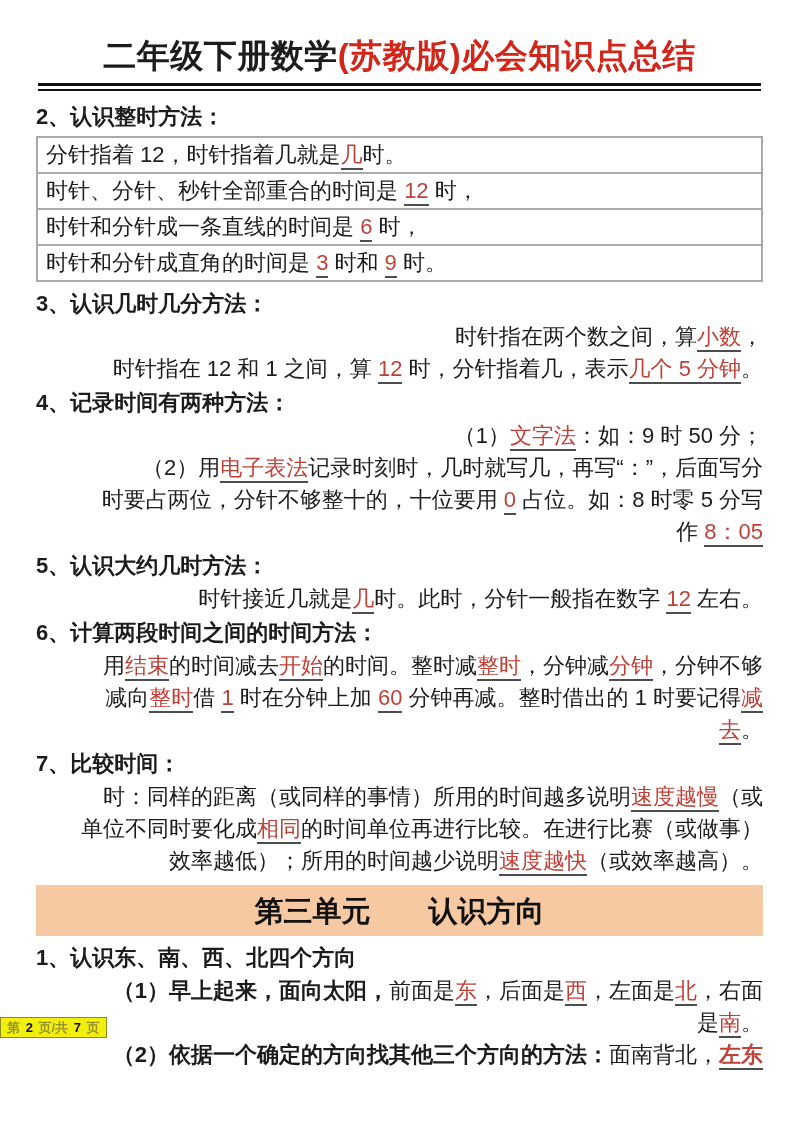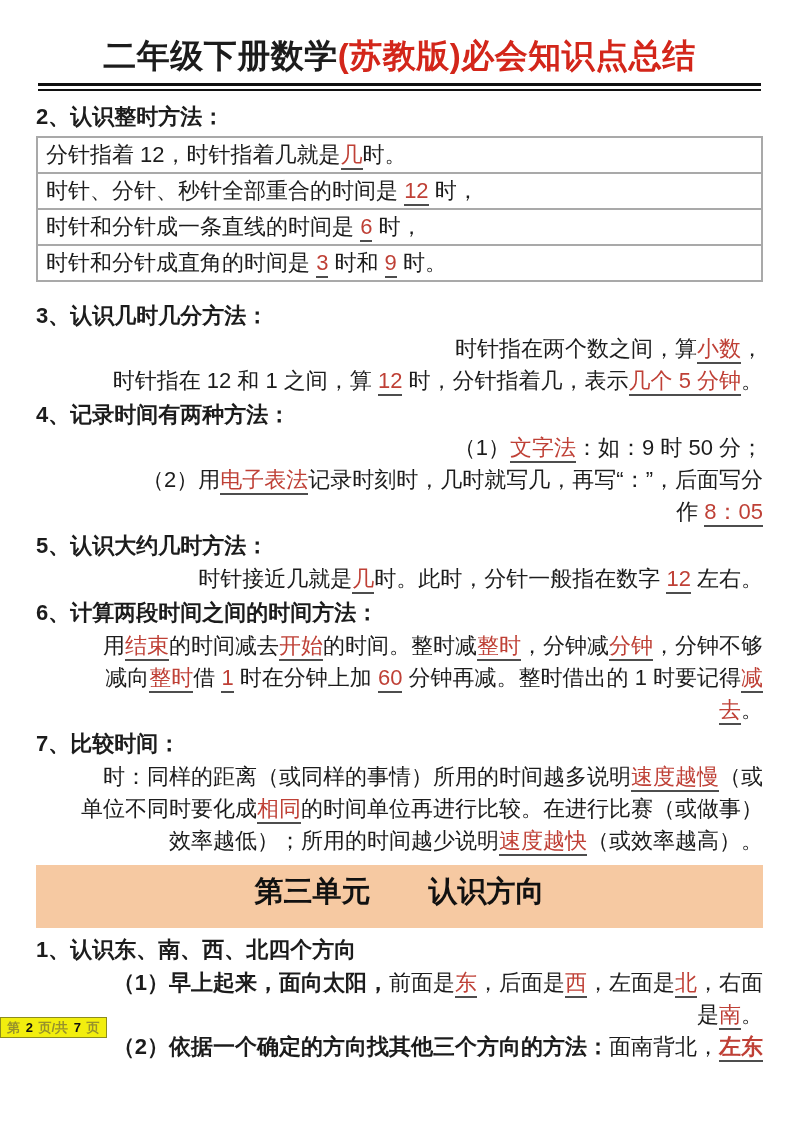--- a/index.html
+++ b/index.html
@@ -48,37 +48,37 @@
   .b{font-weight:bold;}
   .r{color:#bf4036;}
   .u{
     border-bottom:2px solid #4d4d4d;
     padding-bottom:1px;
   }
   
   table.ktable{
     border-collapse:collapse;
     width:100%;
-    margin:4px 0 18px 0;
+    margin:4px 0 6px 0;
     border-radius:24px;
   }
   table.ktable td{
     border:2px solid #a9a9a9;
     font-size:22px;
     height:32px;
     padding:1px 8px;
     font-weight:normal;
   }
   
   .banner{
     background:#f6c9a2;
     text-align:center;
     font-size:29px;
     font-weight:bold;
-    padding:7px 0 16px 0;
+    padding:7px 0 4px 0;
     margin:8px 0 6px 0;
     color:#111;
   }
   
   .footer{
     position:absolute;
     left:0;right:0;
     bottom:36px;
   }
   .badge{
@@ -118,20 +118,21 @@
             <td><span>时针和分针成直角的时间是 </span><span class="r u">3</span><span> 时和 </span><span class="r u">9</span><span> 时。</span></td>
           </tr>
         </tbody>
       </table>
       <p class="h"><span>3、认识几时几分方法：</span></p>
       <p class="para"><span>时针指在两个数之间，算</span><span class="r u">小数</span><span>，</span></p>
       <p class="para"><span>时针指在 12 和 1 之间，算 </span><span class="r u">12</span><span> 时，分针指着几，表示</span><span class="r u">几个 5 分钟</span><span>。</span></p>
       <p class="h"><span>4、记录时间有两种方法：</span></p>
       <p class="para"><span>（1）</span><span class="r u">文字法</span><span>：如：9 时 50 分；</span></p>
       <p class="para"><span>（2）用</span><span class="r u">电子表法</span><span>记录时刻时，几时就写几，再写“：”，后面写分</span></p>
+      <p class="para"><span>时要占两位，分针不够整十的，十位要用 </span><span class="r u">0</span><span> 占位。如：8 时零 5 分写</span></p>
       <p class="para"><span>作 </span><span class="r u">8：05</span></p>
       <p class="h"><span>5、认识大约几时方法：</span></p>
       <p class="para"><span>时针接近几就是</span><span class="r u">几</span><span>时。此时，分针一般指在数字 </span><span class="r u">12</span><span> 左右。</span></p>
       <p class="h"><span>6、计算两段时间之间的时间方法：</span></p>
       <p class="para"><span>用</span><span class="r u">结束</span><span>的时间减去</span><span class="r u">开始</span><span>的时间。整时减</span><span class="r u">整时</span><span>，分钟减</span><span class="r u">分钟</span><span>，分钟不够</span></p>
       <p class="para"><span>减向</span><span class="r u">整时</span><span>借 </span><span class="r u">1</span><span> 时在分钟上加 </span><span class="r u">60</span><span> 分钟再减。整时借出的 1 时要记得</span><span class="r u">减</span></p>
       <p class="para"><span class="r u">去</span><span>。</span></p>
       <p class="h"><span>7、比较时间：</span></p>
       <p class="para"><span>时：同样的距离（或同样的事情）所用的时间越多说明</span><span class="r u">速度越慢</span><span>（或</span></p>
       <p class="para"><span>单位不同时要化成</span><span class="r u">相同</span><span>的时间单位再进行比较。在进行比赛（或做事）</span></p>

